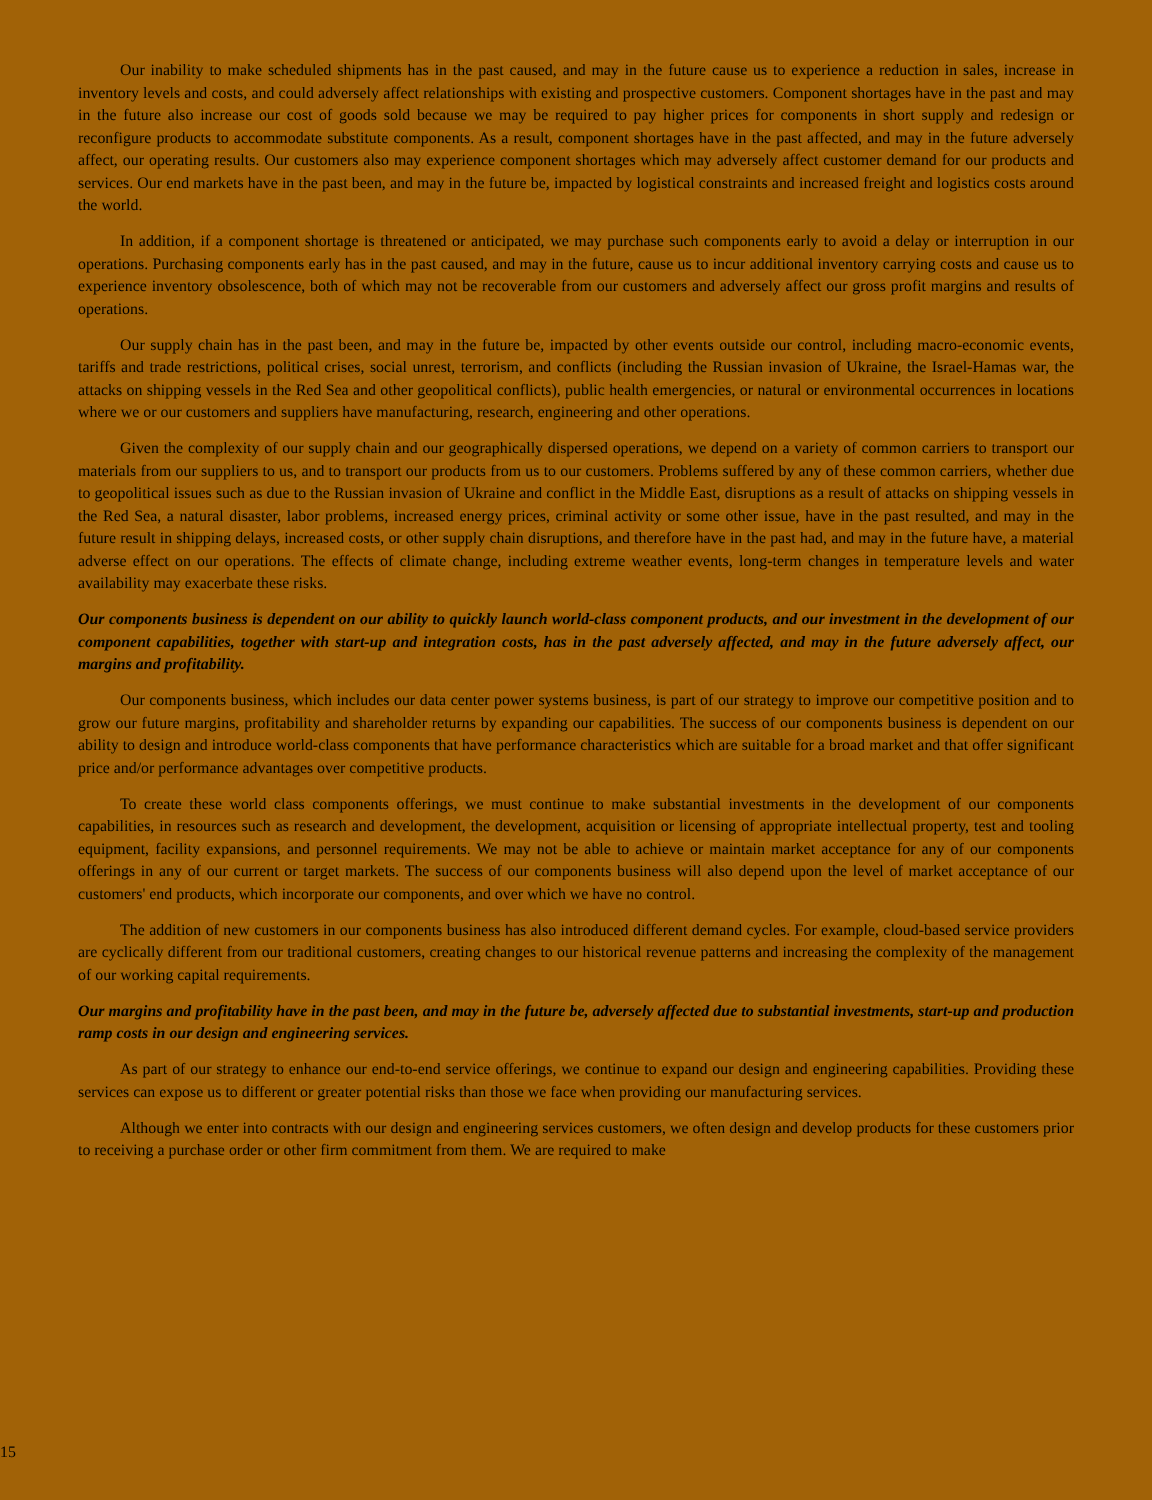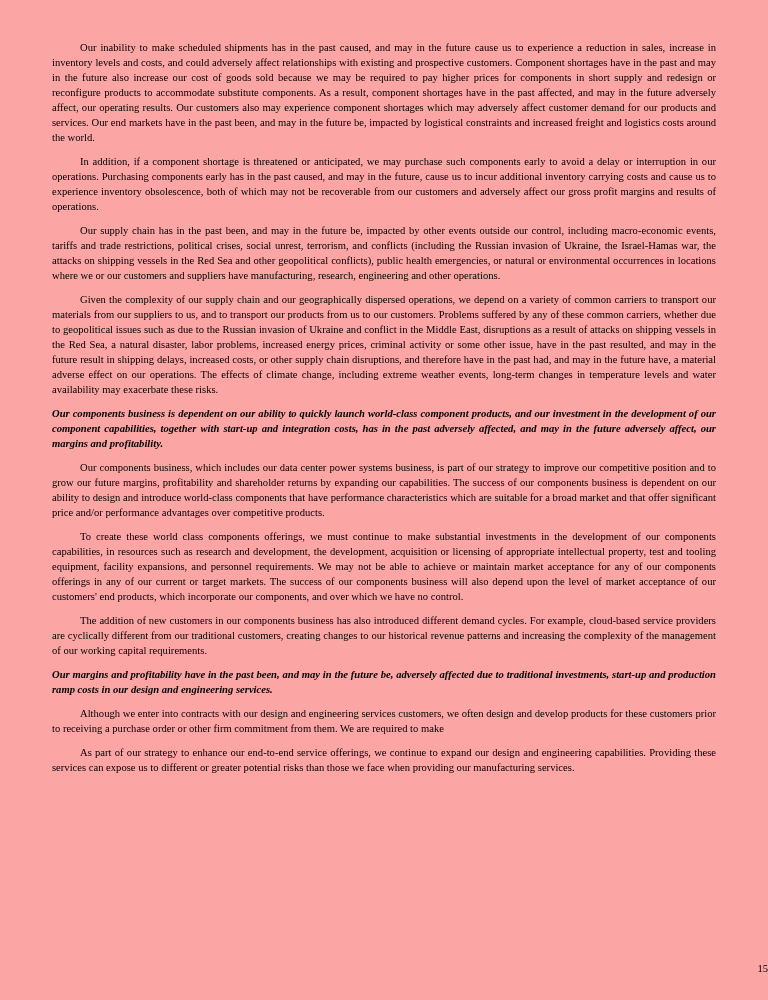--- a/index.html
+++ b/index.html
@@ -5,21 +5,21 @@
   html, body {
     margin: 0;
     padding: 0;
     background: #ffffff;
   }
   .page {
     position: relative;
     width: 768px;
     height: 1000px;
     margin: 0 auto;
-    background: #fca5a5;
+    background: #a16207;
     box-sizing: border-box;
     padding: 40px 52px 0 52px;
     font-family: "Liberation Serif", "DejaVu Serif", serif;
     font-size: 10.6px;
     line-height: 15px;
     color: #000000;
   }
   .content {
     text-align: justify;
   }
@@ -31,35 +31,35 @@
     margin: 0 0 9px 0;
     font-weight: bold;
     font-style: italic;
     text-indent: 0;
   }
   .page-footer {
     position: absolute;
     left: 0;
     bottom: 24px;
     width: 100%;
-    text-align: right;
+    text-align: left;
     font-size: 10.6px;
   }
 </style>
 </head>
 <body>
 
 <div class="page">
   <div class="content">
     <p class="body-para">Our inability to make scheduled shipments has in the past caused, and may in the future cause us to experience a reduction in sales, increase in inventory levels and costs, and could adversely affect relationships with existing and prospective customers. Component shortages have in the past and may in the future also increase our cost of goods sold because we may be required to pay higher prices for components in short supply and redesign or reconfigure products to accommodate substitute components. As a result, component shortages have in the past affected, and may in the future adversely affect, our operating results. Our customers also may experience component shortages which may adversely affect customer demand for our products and services. Our end markets have in the past been, and may in the future be, impacted by logistical constraints and increased freight and logistics costs around the world.</p>
     <p class="body-para">In addition, if a component shortage is threatened or anticipated, we may purchase such components early to avoid a delay or interruption in our operations. Purchasing components early has in the past caused, and may in the future, cause us to incur additional inventory carrying costs and cause us to experience inventory obsolescence, both of which may not be recoverable from our customers and adversely affect our gross profit margins and results of operations.</p>
     <p class="body-para">Our supply chain has in the past been, and may in the future be, impacted by other events outside our control, including macro-economic events, tariffs and trade restrictions, political crises, social unrest, terrorism, and conflicts (including the Russian invasion of Ukraine, the Israel-Hamas war, the attacks on shipping vessels in the Red Sea and other geopolitical conflicts), public health emergencies, or natural or environmental occurrences in locations where we or our customers and suppliers have manufacturing, research, engineering and other operations.</p>
     <p class="body-para">Given the complexity of our supply chain and our geographically dispersed operations, we depend on a variety of common carriers to transport our materials from our suppliers to us, and to transport our products from us to our customers. Problems suffered by any of these common carriers, whether due to geopolitical issues such as due to the Russian invasion of Ukraine and conflict in the Middle East, disruptions as a result of attacks on shipping vessels in the Red Sea, a natural disaster, labor problems, increased energy prices, criminal activity or some other issue, have in the past resulted, and may in the future result in shipping delays, increased costs, or other supply chain disruptions, and therefore have in the past had, and may in the future have, a material adverse effect on our operations. The effects of climate change, including extreme weather events, long-term changes in temperature levels and water availability may exacerbate these risks.</p>
     <p class="heading-para">Our components business is dependent on our ability to quickly launch world-class component products, and our investment in the development of our component capabilities, together with start-up and integration costs, has in the past adversely affected, and may in the future adversely affect, our margins and profitability.</p>
     <p class="body-para">Our components business, which includes our data center power systems business, is part of our strategy to improve our competitive position and to grow our future margins, profitability and shareholder returns by expanding our capabilities. The success of our components business is dependent on our ability to design and introduce world-class components that have performance characteristics which are suitable for a broad market and that offer significant price and/or performance advantages over competitive products.</p>
     <p class="body-para">To create these world class components offerings, we must continue to make substantial investments in the development of our components capabilities, in resources such as research and development, the development, acquisition or licensing of appropriate intellectual property, test and tooling equipment, facility expansions, and personnel requirements. We may not be able to achieve or maintain market acceptance for any of our components offerings in any of our current or target markets. The success of our components business will also depend upon the level of market acceptance of our customers' end products, which incorporate our components, and over which we have no control.</p>
     <p class="body-para">The addition of new customers in our components business has also introduced different demand cycles. For example, cloud-based service providers are cyclically different from our traditional customers, creating changes to our historical revenue patterns and increasing the complexity of the management of our working capital requirements.</p>
-    <p class="heading-para">Our margins and profitability have in the past been, and may in the future be, adversely affected due to traditional investments, start-up and production ramp costs in our design and engineering services.</p>
+    <p class="heading-para">Our margins and profitability have in the past been, and may in the future be, adversely affected due to substantial investments, start-up and production ramp costs in our design and engineering services.</p>
+    <p class="body-para">As part of our strategy to enhance our end-to-end service offerings, we continue to expand our design and engineering capabilities. Providing these services can expose us to different or greater potential risks than those we face when providing our manufacturing services.</p>
     <p class="body-para">Although we enter into contracts with our design and engineering services customers, we often design and develop products for these customers prior to receiving a purchase order or other firm commitment from them. We are required to make</p>
-    <p class="body-para">As part of our strategy to enhance our end-to-end service offerings, we continue to expand our design and engineering capabilities. Providing these services can expose us to different or greater potential risks than those we face when providing our manufacturing services.</p>
   </div>
   <div class="page-footer">15</div>
 </div>
 
 </body></html>

